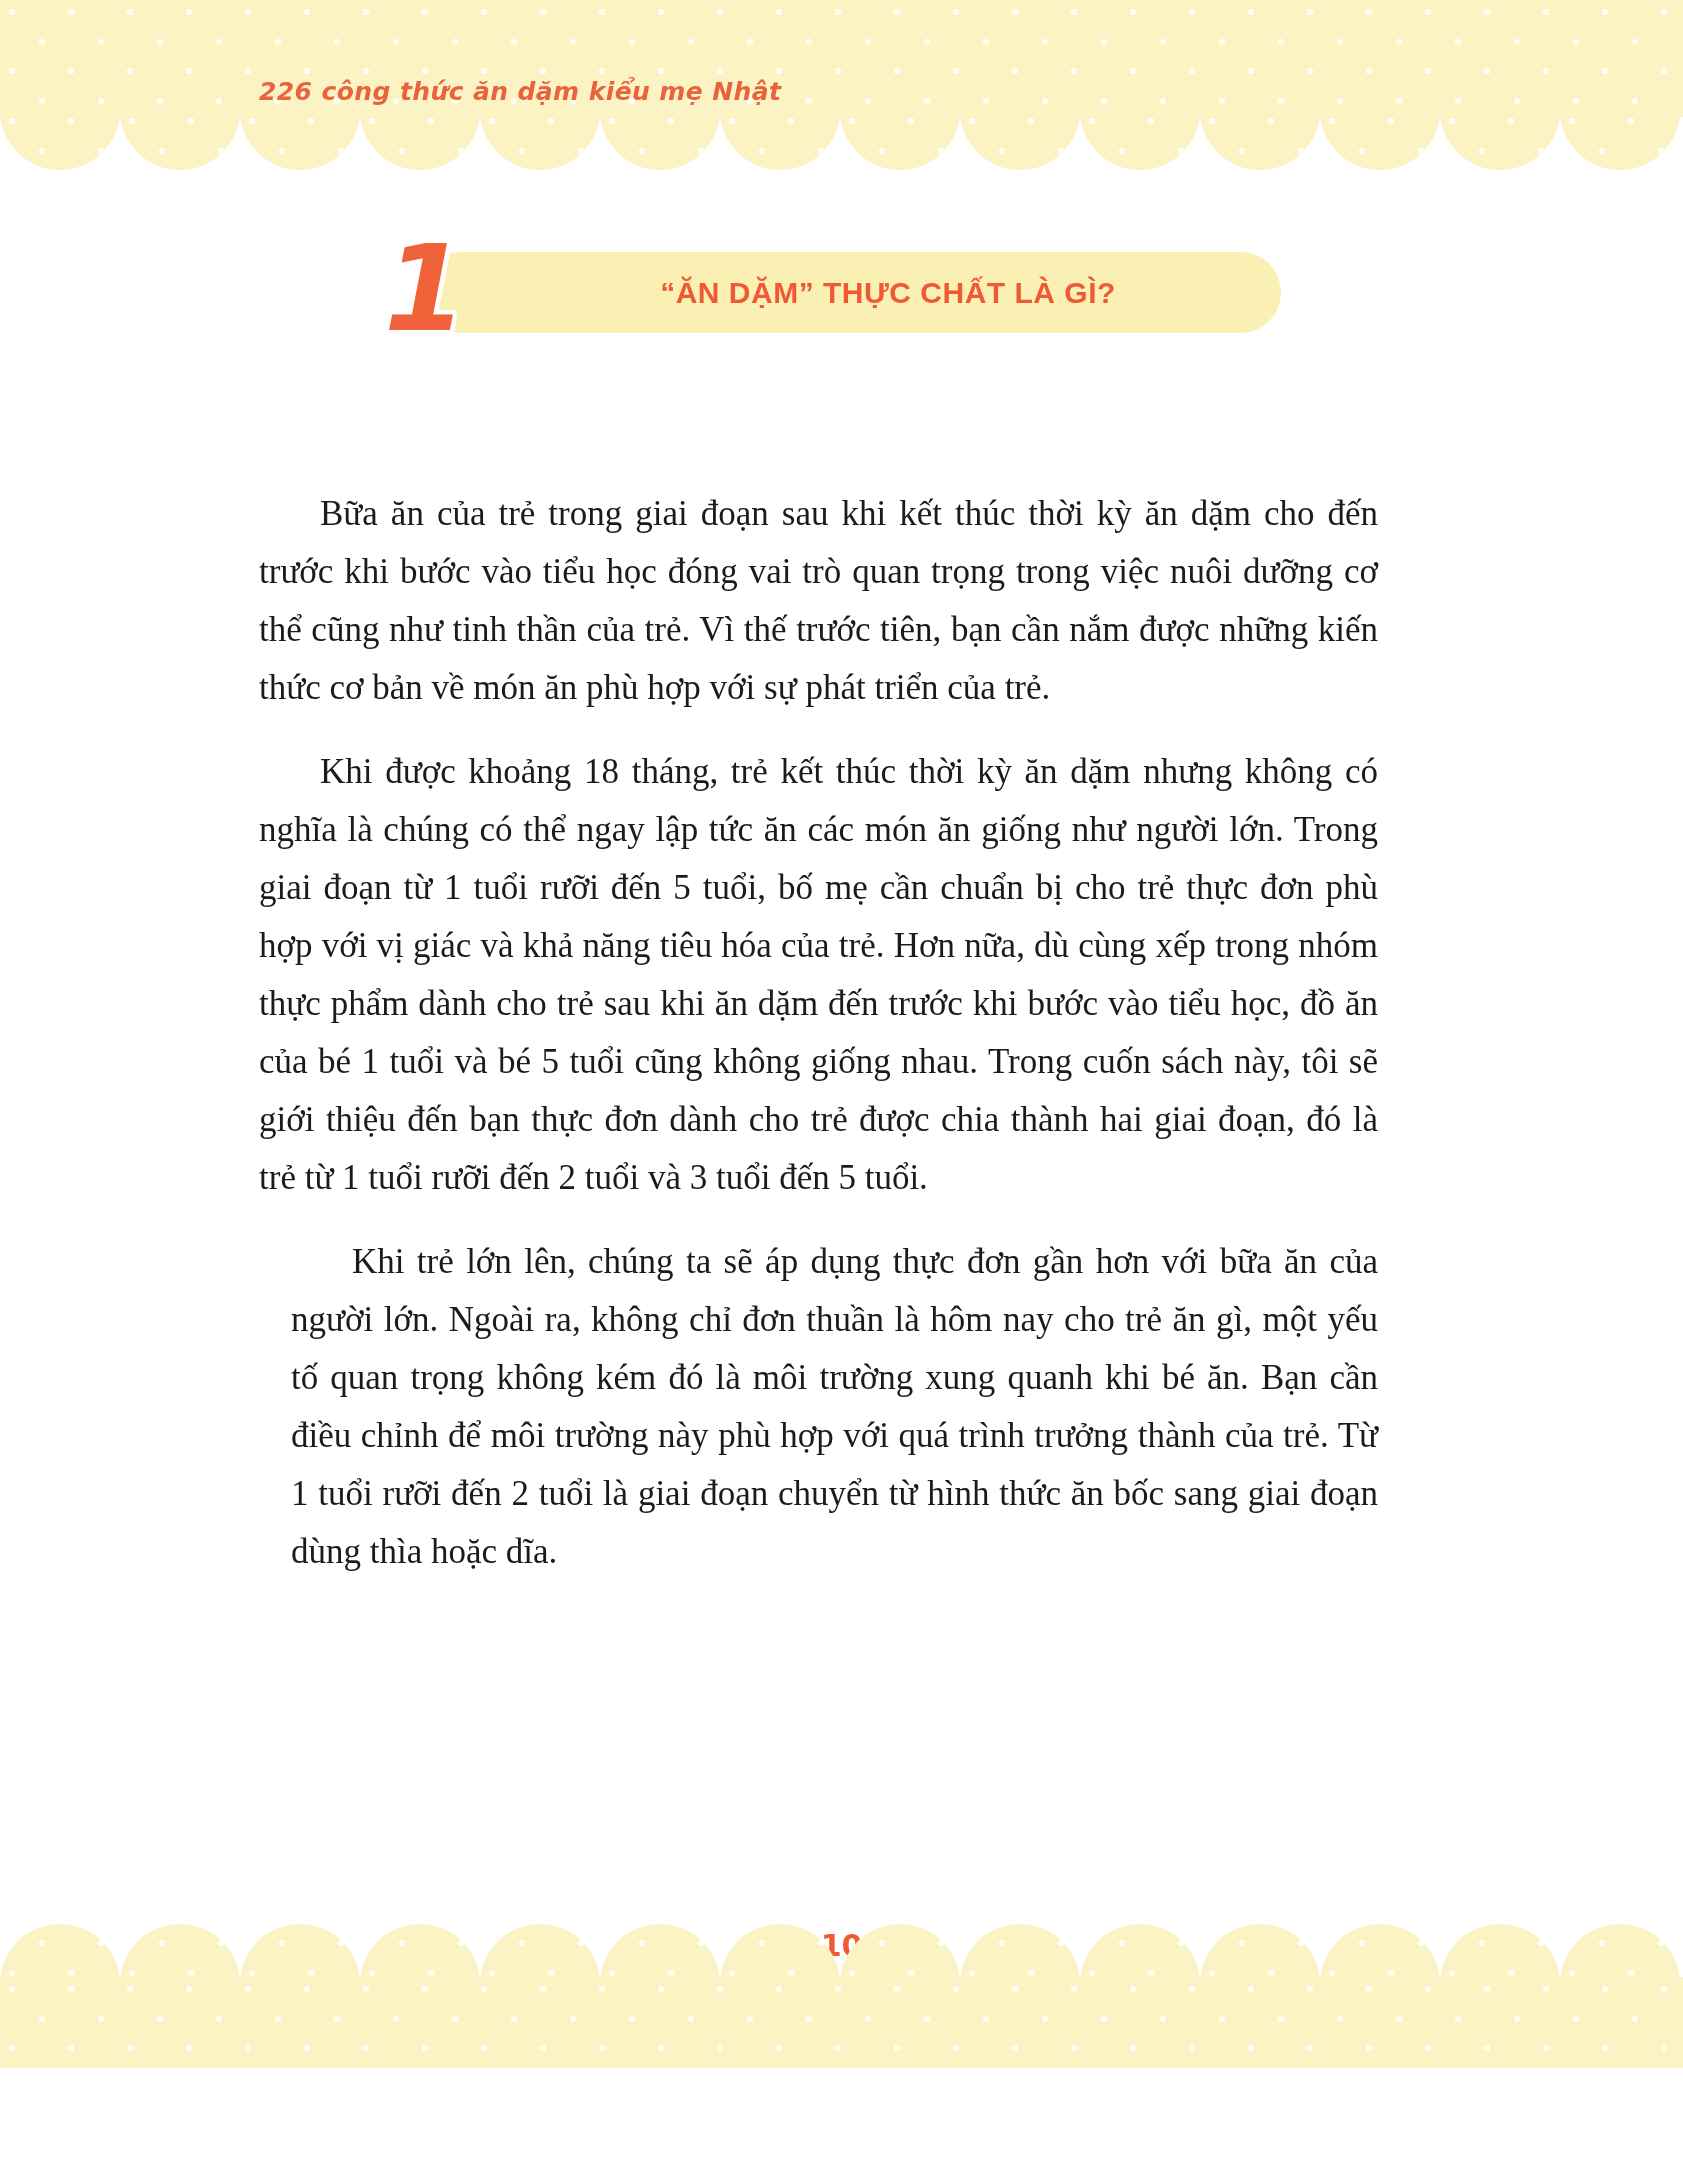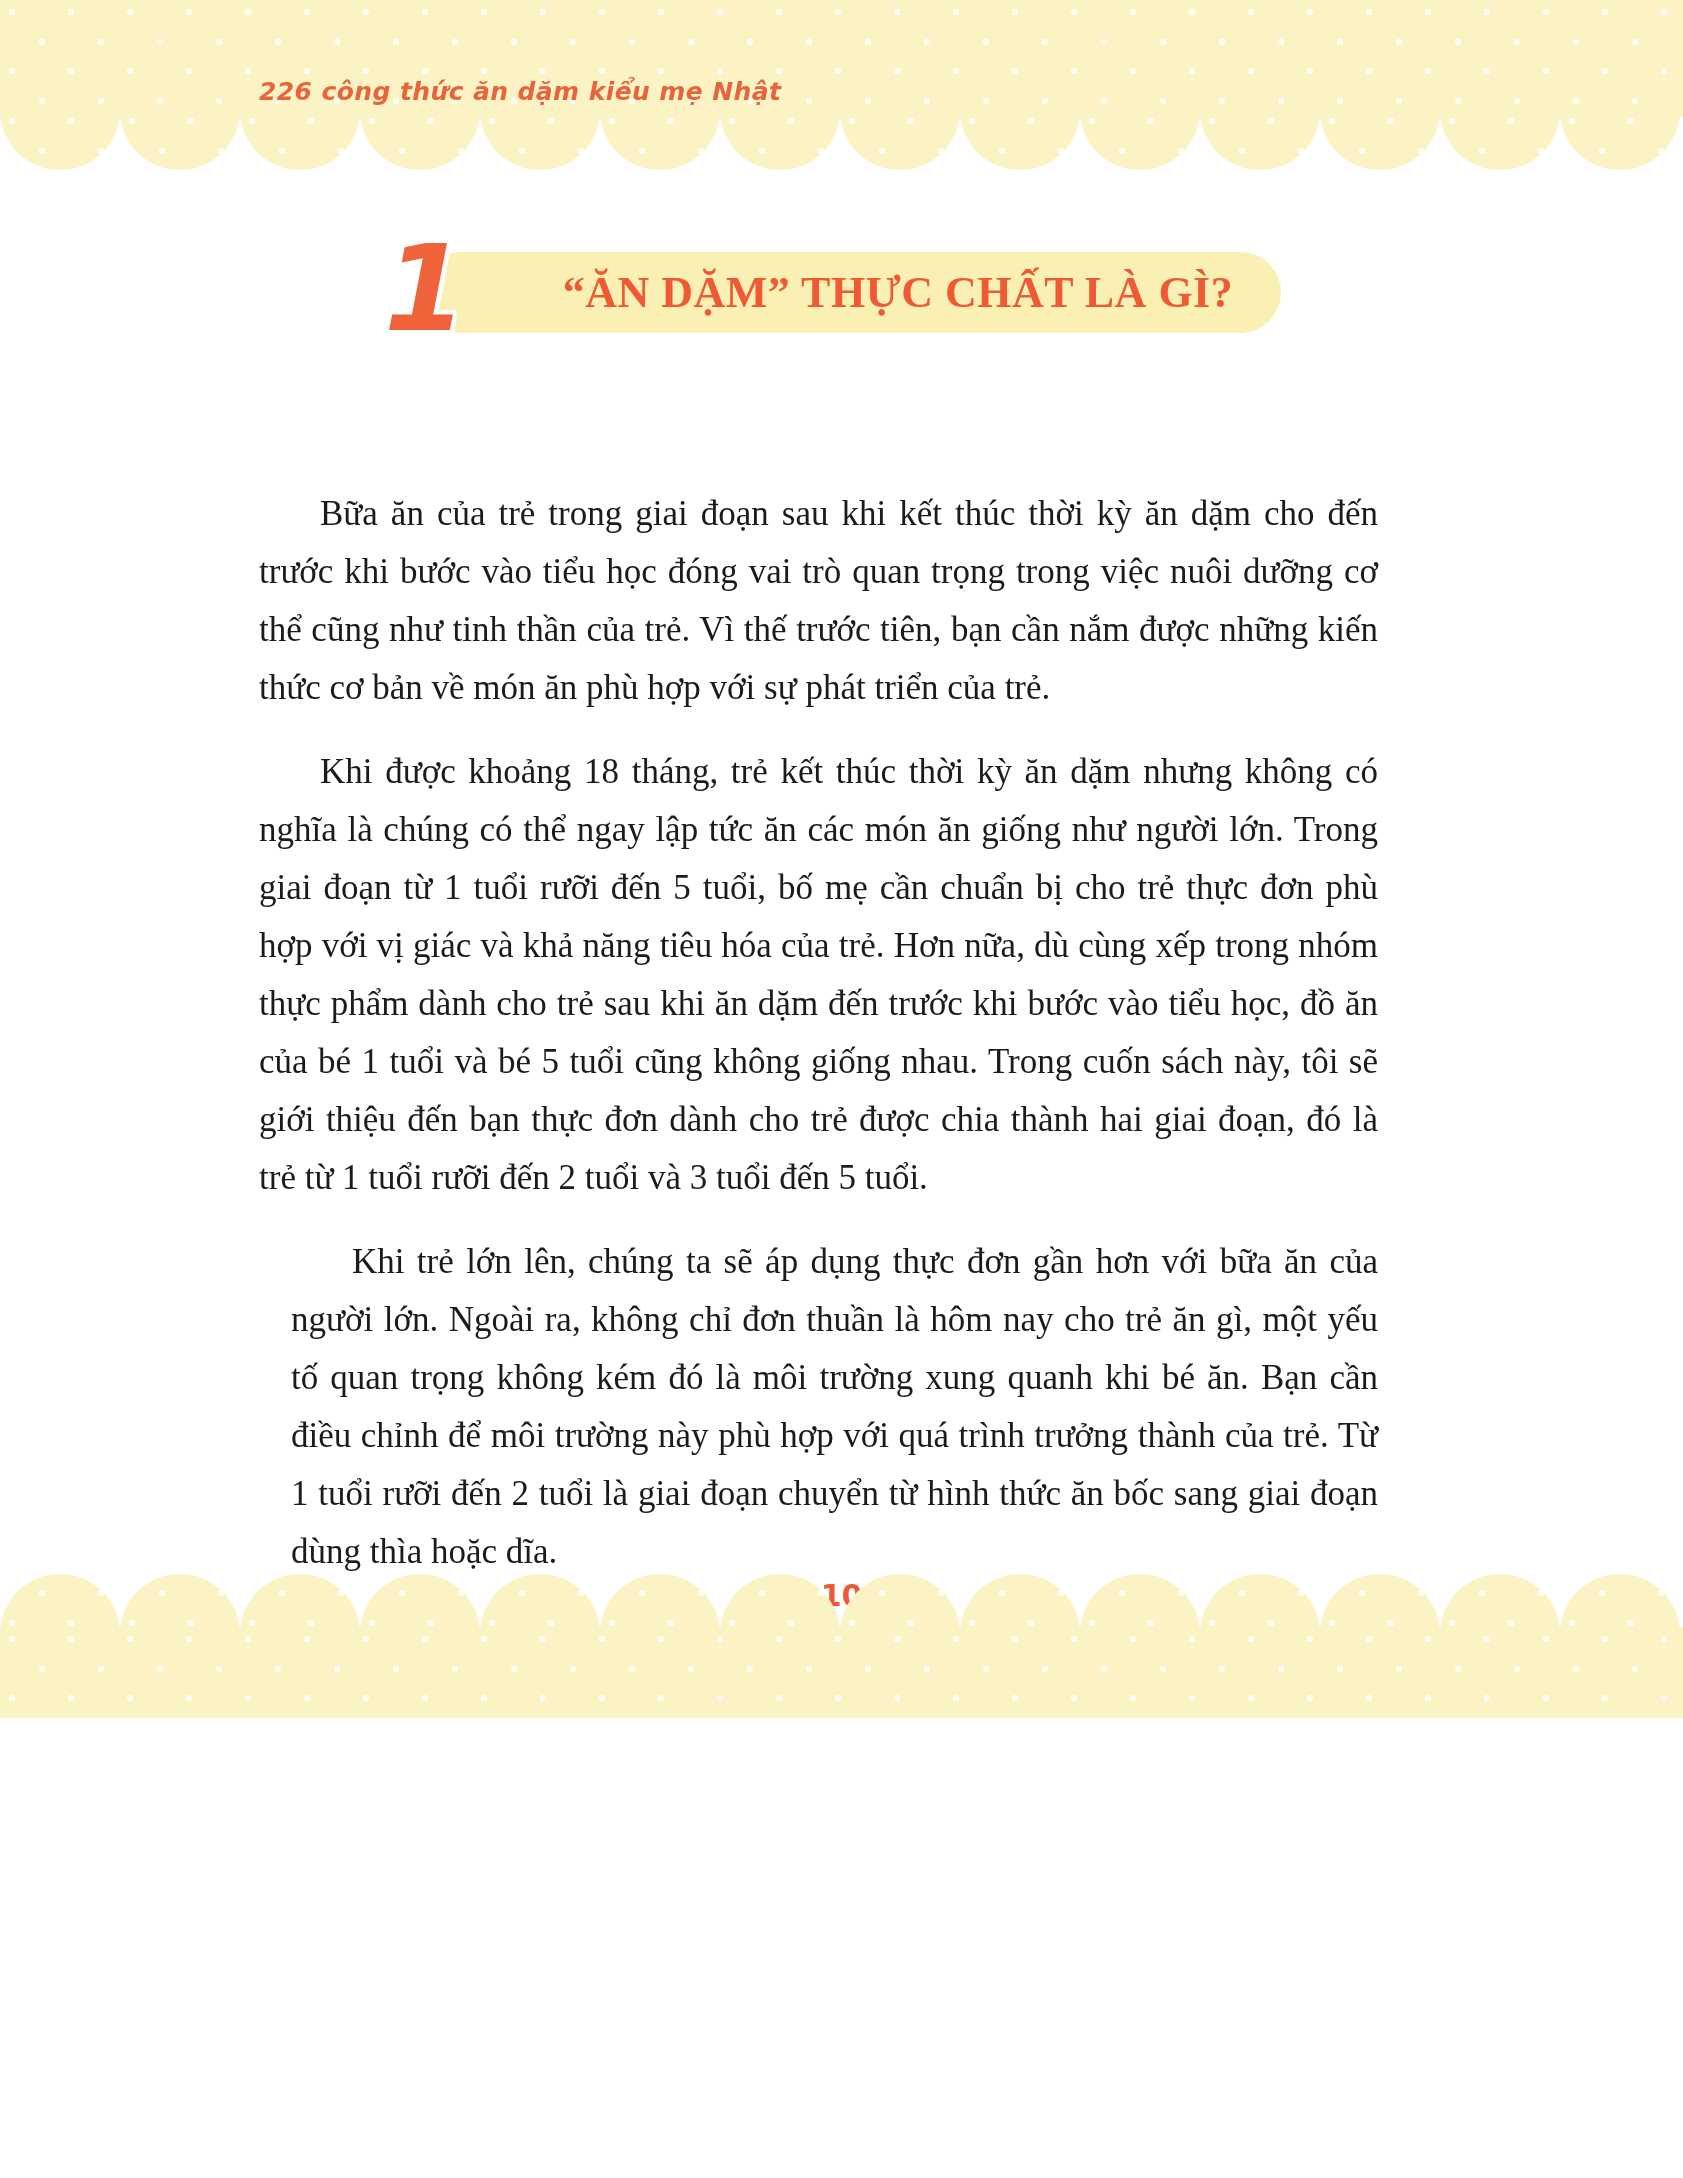--- a/index.html
+++ b/index.html
@@ -4,21 +4,21 @@
 <title>226 công thức ăn dặm kiểu mẹ Nhật — trang 10</title>
 <style>
   html, body {
     margin: 0;
     padding: 0;
     background: #ffffff;
   }
   .page {
     position: relative;
     width: 1683px;
-    height: 1718px;
+    height: 2068px;
     background: #ffffff;
     overflow: hidden;
     font-family: "Liberation Serif", serif;
   }
 
   
   .band {
     position: absolute;
     left: 0;
     width: 1683px;
@@ -105,26 +105,26 @@
     line-height: 1;
     color: #f0623a;
     text-shadow:
       -4px 0 0 #ffffff, 4px 0 0 #ffffff,
       0 -4px 0 #ffffff, 0 4px 0 #ffffff,
       -4px -4px 0 #ffffff, 4px -4px 0 #ffffff,
       -4px 4px 0 #ffffff, 4px 4px 0 #ffffff;
   }
   .chapter-title {
     position: absolute;
-    left: 166px;
+    left: 156px;
     top: 14px;
     width: 762px;
-    font-family: Liberation Serif, serif;
-    font-weight: bold;
-    font-size: 44px;
+    font-family: Liberation Sans, sans-serif;
+    font-weight: bold;
+    font-size: 30px;
     line-height: 53px;
     color: #ef5a34;
     text-align: center;
     letter-spacing: 0.5px;
   }
 
   
   .body-col {
     position: absolute;
     top: 485px;

